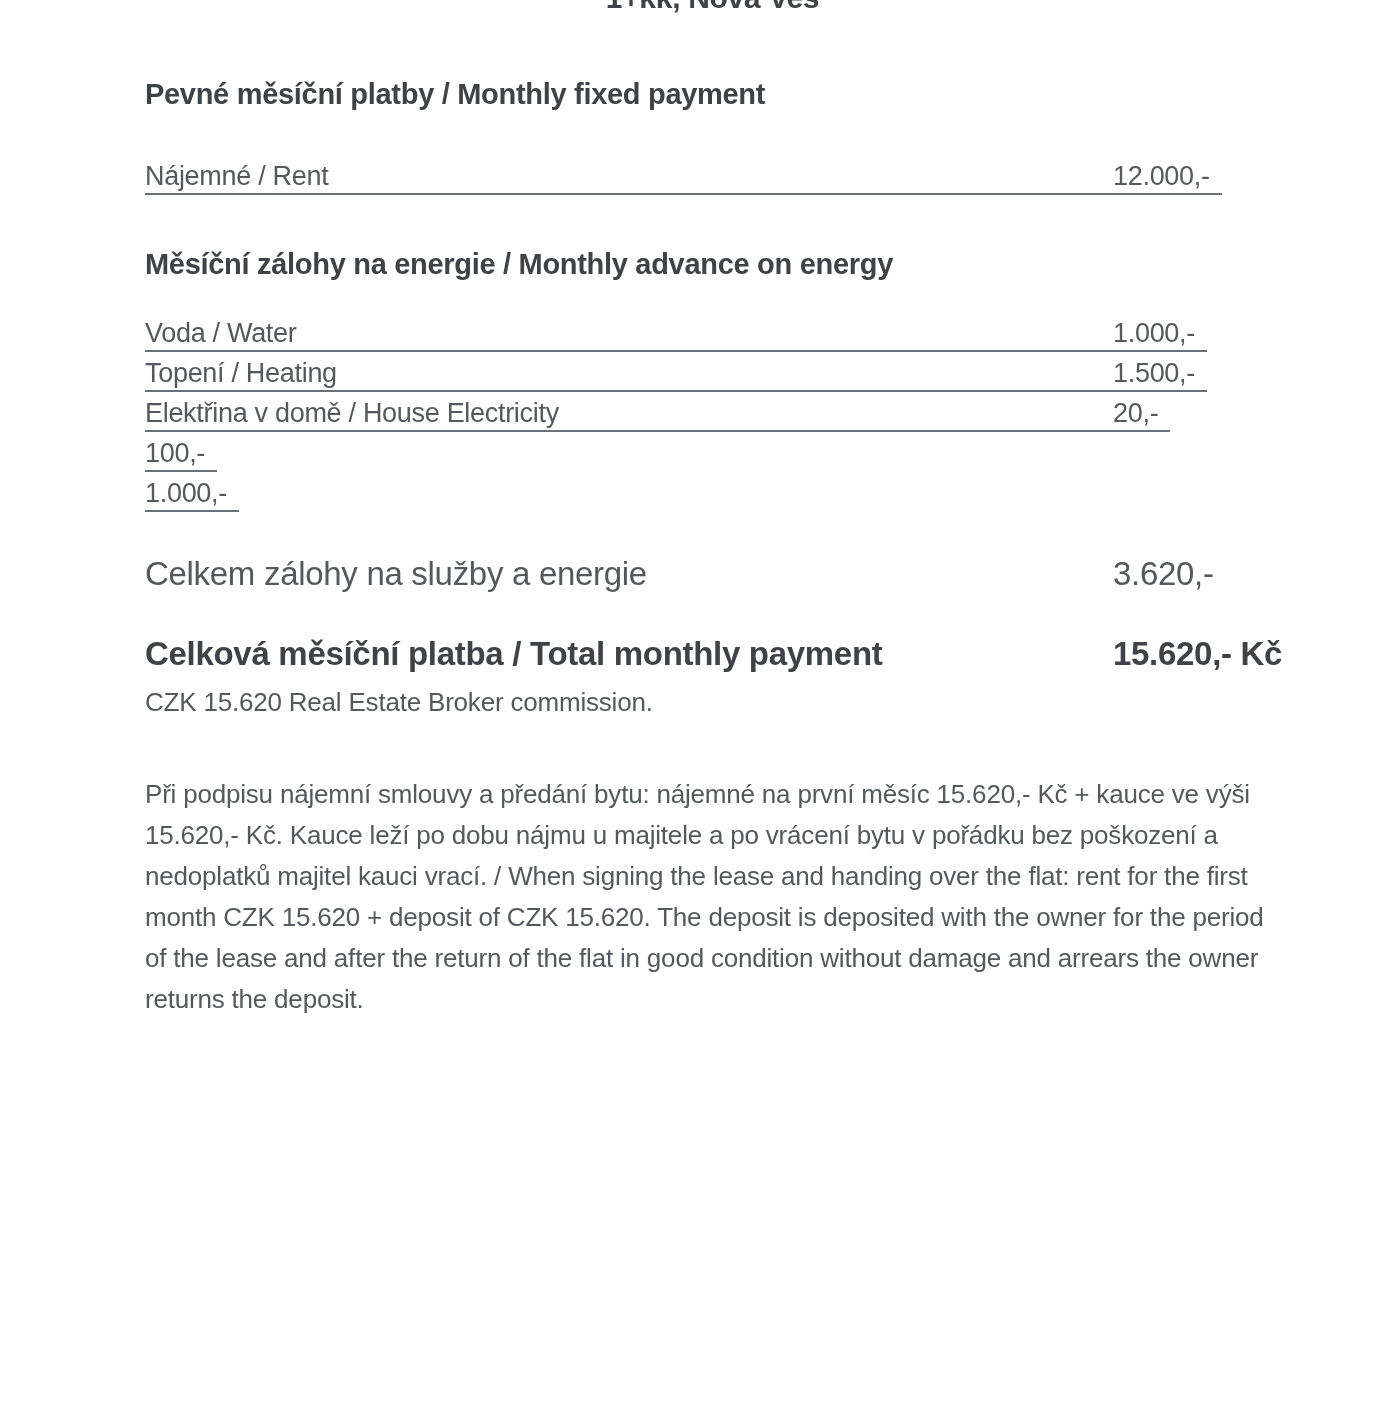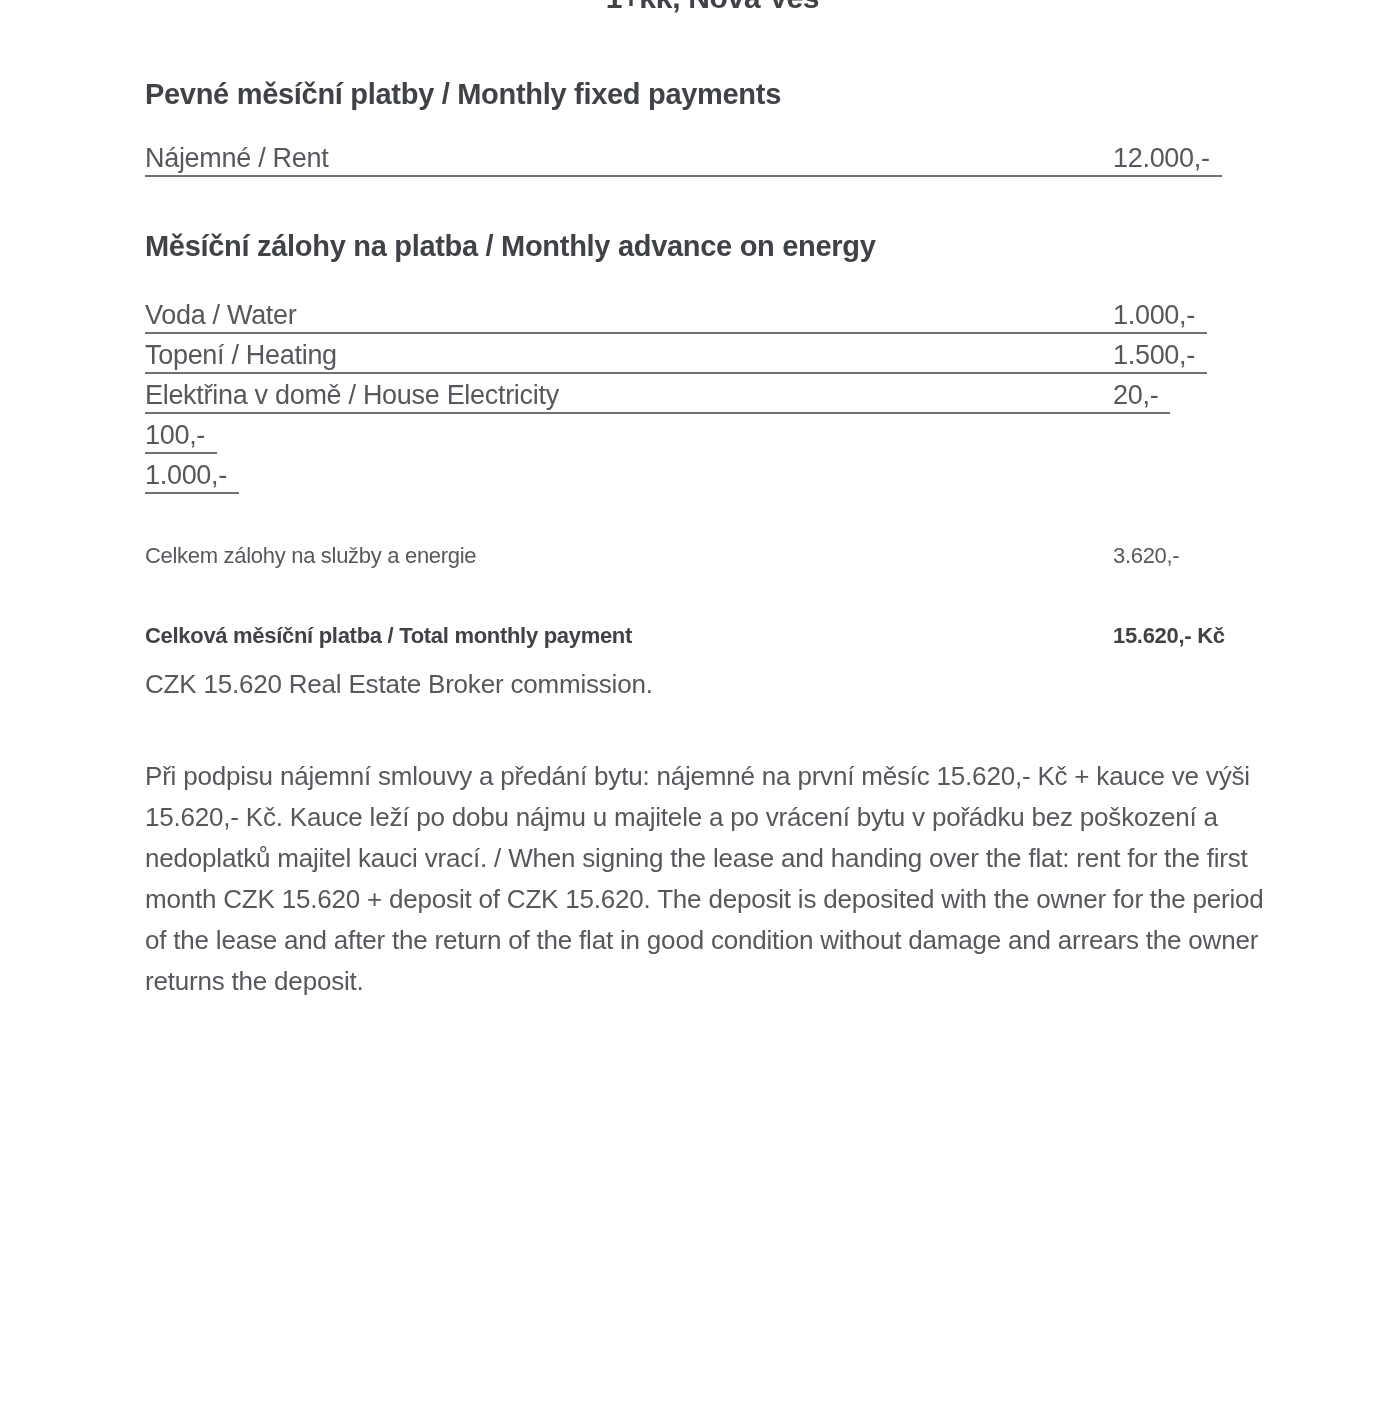--- a/index.html
+++ b/index.html
@@ -32,21 +32,21 @@
   .section-heading {
     font-size: 29px;
     line-height: 32px;
     font-weight: bold;
     color: #3f4247;
     letter-spacing: -0.3px;
   }
   .heading-fixed   { margin-top: 64px; }
   .heading-energy  { margin-top: 53px; }
 
-  .ledger { margin-top: 31px; }
+  .ledger { margin-top: 49px; }
   .ledger-energy { margin-top: 36px; }
 
   .ledger-row {
     display: grid;
     grid-template-columns: 968px auto;
     justify-content: start;
     justify-items: start;
     font-size: 27px;
     letter-spacing: -0.3px;
   }
@@ -60,21 +60,21 @@
     white-space: nowrap;
   }
   .ledger-row .cell.label { width: 968px; }
   .ledger-row .cell.value { padding-right: 12px; }
 
   .plain-row {
     display: grid;
     grid-template-columns: 968px auto;
     justify-content: start;
     justify-items: start;
-    font-size: 22px;
+    font-size: 33px;
     line-height: 36px;
     letter-spacing: -0.3px;
     white-space: nowrap;
   }
   .subtotal-row { margin-top: 44px; }
   .total-row {
     margin-top: 44px;
     font-weight: bold;
     color: #3f4247;
   }
@@ -91,30 +91,30 @@
   .lease-paragraph { margin-top: 51px; }
 </style>
 </head>
 <body>
 
 <div class="page">
   <div class="content">
 
     <div class="doc-title">1+kk, Nová Ves</div>
 
-    <div class="section-heading heading-fixed">Pevné měsíční platby / Monthly fixed payments</div>
+    <div class="section-heading heading-fixed">Pevné měsíční platby / Monthly fixed payment</div>
 
     <div class="ledger">
       <div class="ledger-row">
         <span class="cell label">Nájemné / Rent</span>
         <span class="cell value">12.000,-</span>
       </div>
     </div>
 
-    <div class="section-heading heading-energy">Měsíční zálohy na platba / Monthly advance on energy</div>
+    <div class="section-heading heading-energy">Měsíční zálohy na energie / Monthly advance on energy</div>
 
     <div class="ledger ledger-energy">
       <div class="ledger-row">
         <span class="cell label">Voda / Water</span>
         <span class="cell value">1.000,-</span>
       </div>
       <div class="ledger-row">
         <span class="cell label">Topení / Heating</span>
         <span class="cell value">1.500,-</span>
       </div>

